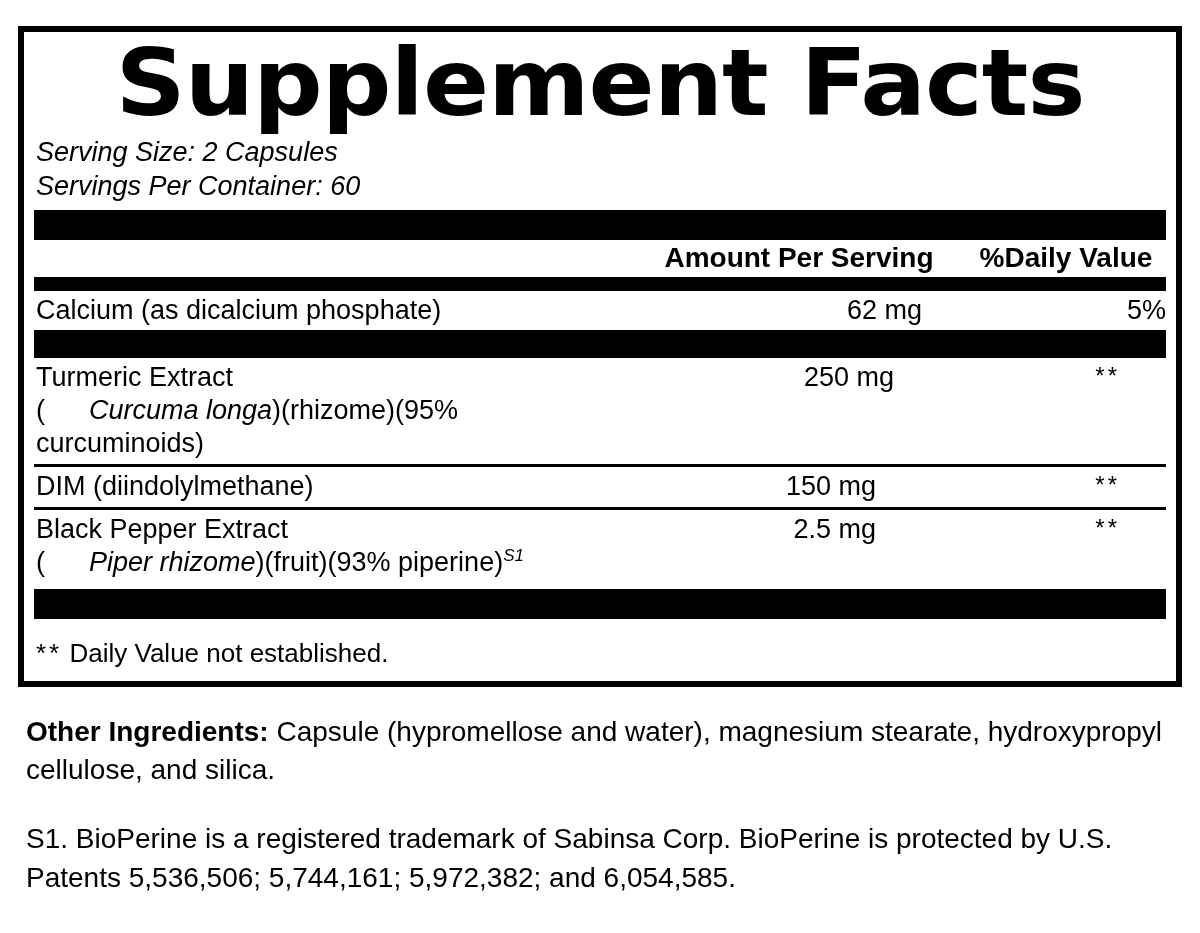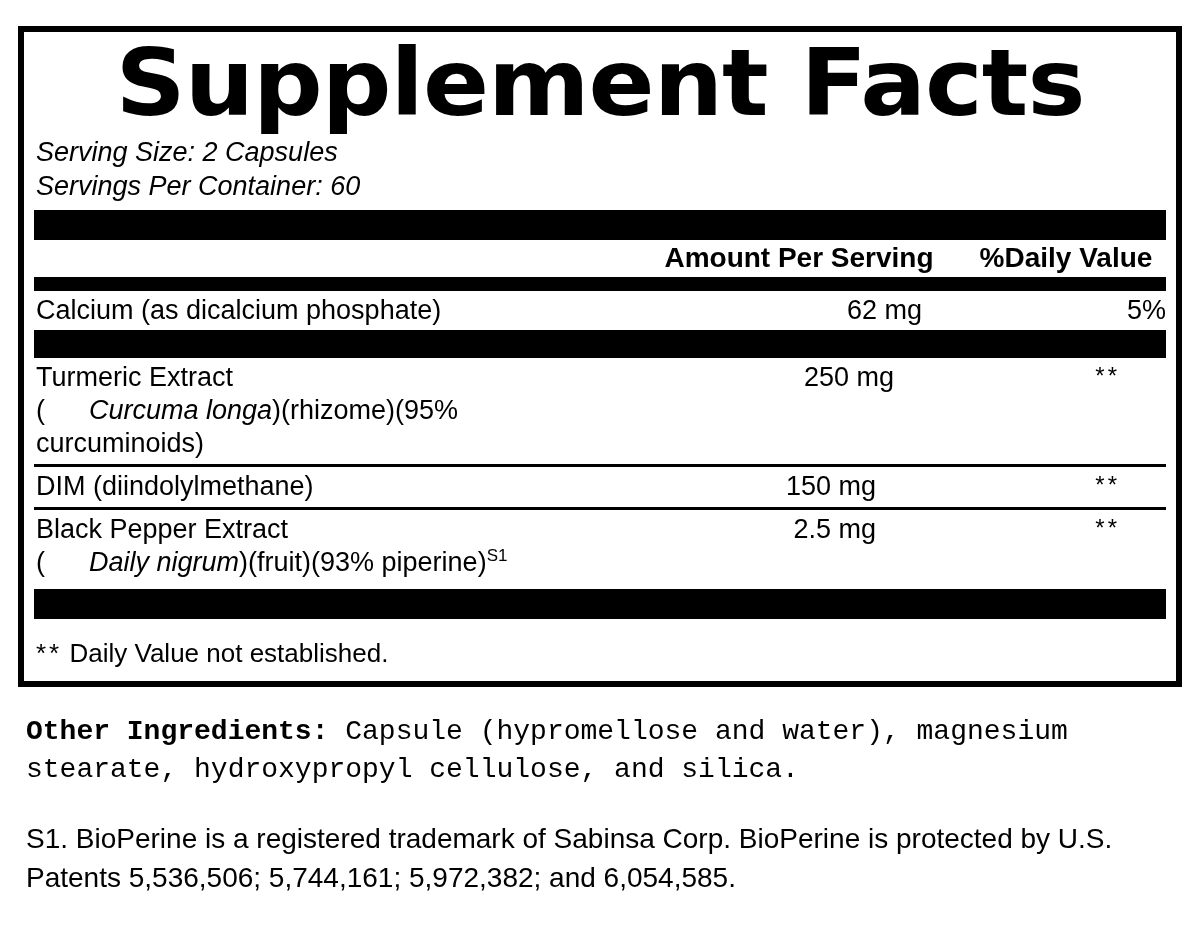--- a/index.html
+++ b/index.html
@@ -123,40 +123,40 @@
     padding-right: 46px;
     text-align: right;
   }
   .sub {
     font-style: italic;
     margin-left: 44px;
   }
   .sup {
     font-size: 17px;
     vertical-align: super;
+    font-style: italic;
   }
 
   .footnote {
     font-size: 26px;
     padding: 5px 0 4px 2px;
     margin-top: 14px;
   }
   .footnote .stars {
     letter-spacing: 3px;
   }
 
   
   .other {
     position: absolute;
     left: 26px;
     top: 713px;
     width: 1150px;
     font-size: 28px;
     line-height: 1.36;
-    font-family: Liberation Mono, monospace;
   }
   .other b { font-weight: bold; }
 
   .patents {
     position: absolute;
     left: 26px;
     top: 820px;
     width: 1150px;
     font-size: 28px;
     line-height: 1.38;
@@ -207,21 +207,21 @@
         <div class="nut-name">DIM (diindolylmethane)</div>
         <div class="nut-amt">150 mg</div>
         <div class="nut-dv stars">**</div>
       </div>
 
       <div class="rule-thin"></div>
 
       <div class="nut-row">
         <div class="nut-name">
           <span>Black Pepper Extract</span><br>
-          (<span class="sub">Daily nigrum</span><span>)(fruit)(93% piperine)</span><span class="sup">S1</span>
+          (<span class="sub">Piper rhizome</span><span>)(fruit)(93% piperine)</span><span class="sup">S1</span>
         </div>
         <div class="nut-amt">2.5 mg</div>
         <div class="nut-dv stars">**</div>
       </div>
 
       <div class="bar-thick"></div>
 
       <div class="footnote">
         <span class="stars">**</span>
         <span>Daily Value not established.</span>

